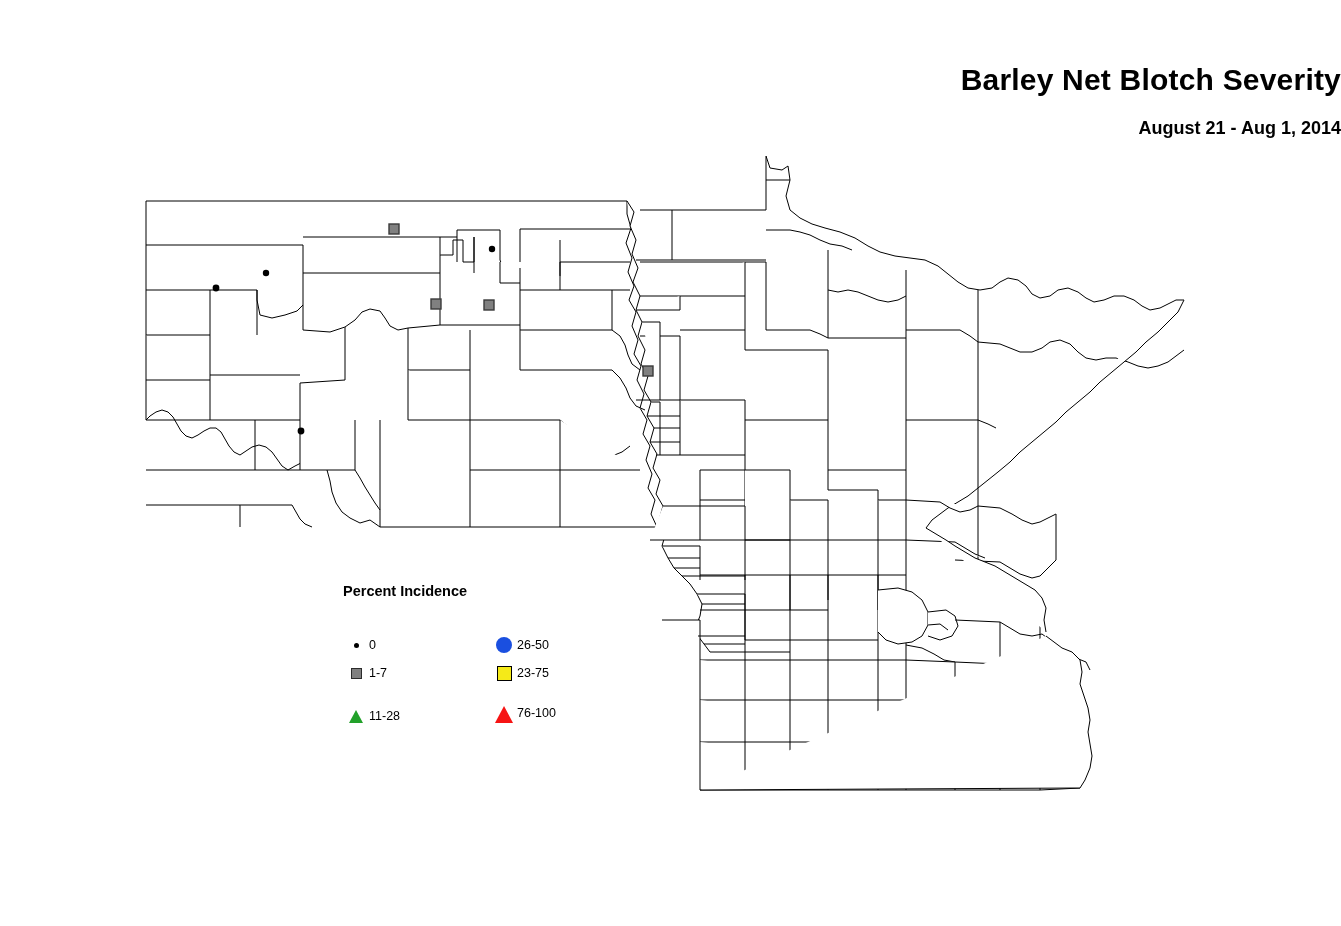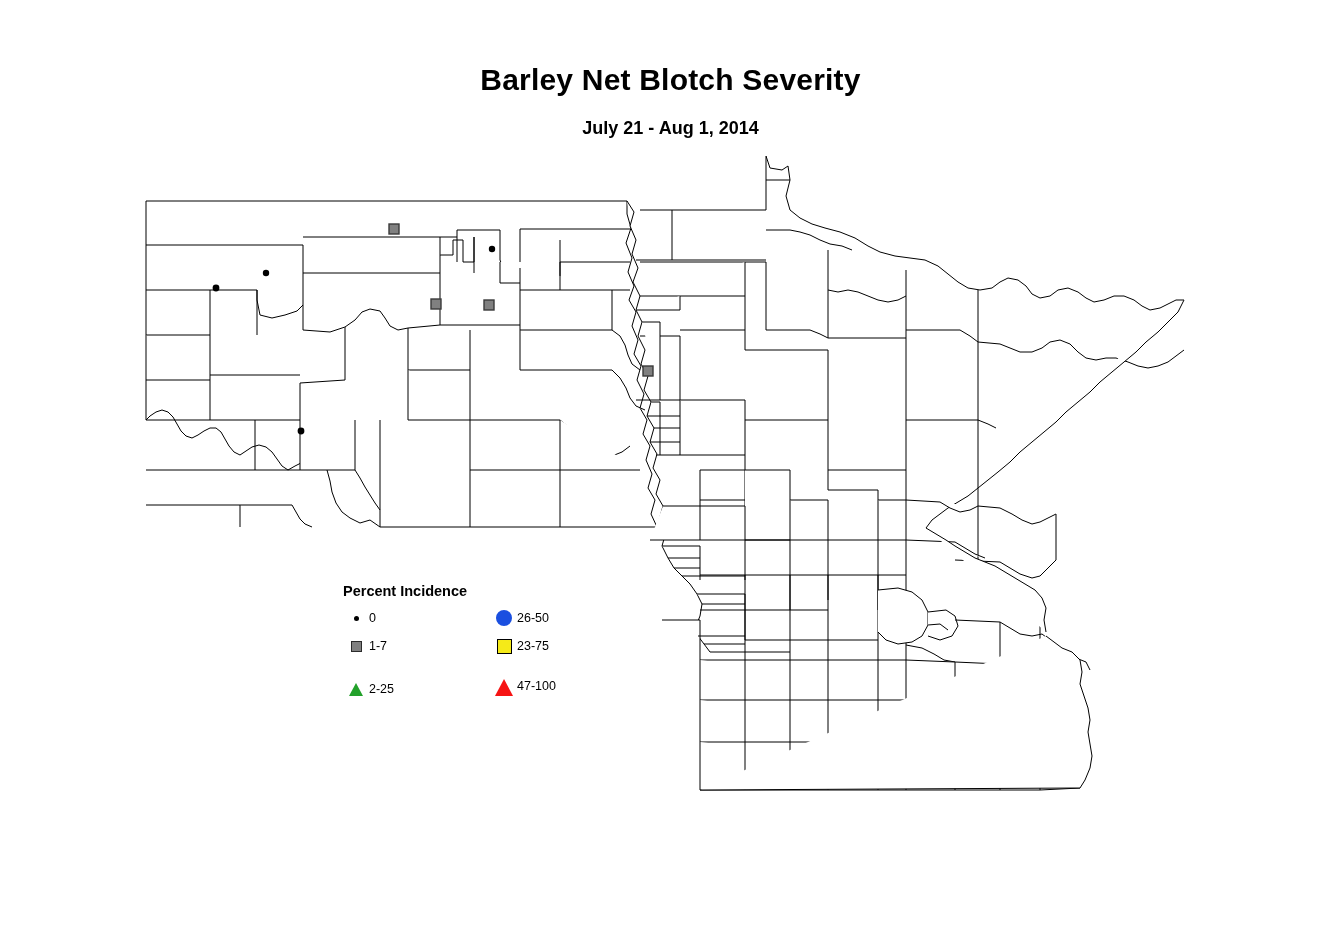--- a/index.html
+++ b/index.html
@@ -1,30 +1,30 @@
 <!DOCTYPE html>
 <html><head>
 <meta charset="utf-8">
 <style>
   html,body{margin:0;padding:0;background:#ffffff;}
   body{width:1341px;height:926px;position:relative;overflow:hidden;
        font-family:"Liberation Sans","DejaVu Sans",sans-serif;color:#000;}
   #map-figure{position:absolute;left:0;top:0;width:1341px;height:926px;}
-  #title-block{position:absolute;left:0;top:0;width:1341px;text-align:center;}
+  #title-block{position:absolute;left:0;top:0;width:1341px;text-align:right;}
   #chart-title{font-size:30px;font-weight:bold;letter-spacing:0.2px;
                margin-top:62px;line-height:36px;}
   #chart-subtitle{font-size:18px;font-weight:bold;margin-top:19px;line-height:22px;}
   #map-canvas{position:absolute;left:0;top:0;width:1341px;height:926px;}
   .county{fill:#ffffff;stroke:#000000;stroke-width:1;
           vector-effect:non-scaling-stroke;stroke-linejoin:round;}
   .marker-dot{fill:#000000;}
   .marker-square{stroke:#3a3a3a;stroke-width:1.4;}
   #legend{position:absolute;left:343px;top:583px;width:230px;}
   #legend-title{font-size:14.5px;font-weight:bold;line-height:16px;
-                margin-bottom:5px;white-space:nowrap;}
+                margin-bottom:32px;white-space:nowrap;}
   .legend-cols{display:flex;gap:0;}
   .legend-col{display:flex;flex-direction:column;}
   .legend-col.left{width:148px;}
   .legend-row{display:flex;align-items:center;height:28px;}
   .legend-sym{width:26px;display:flex;align-items:center;justify-content:center;
               flex:0 0 26px;}
   .legend-lab{font-size:12.5px;line-height:14px;white-space:nowrap;}
   .sym-dot{width:5px;height:5px;border-radius:50%;background:#000;}
   .sym-sq{width:11px;height:11px;border:1.3px solid #2b2b2b;box-sizing:border-box;}
   .sym-circle{width:16px;height:16px;border-radius:50%;}
@@ -34,21 +34,21 @@
   .sym-tri-sm{width:0;height:0;border-left:7px solid transparent;
               border-right:7px solid transparent;}
 </style>
 </head>
 <body>
 
 <div id="map-figure">
 
   <div id="title-block">
     <div id="chart-title">Barley Net Blotch Severity</div>
-    <div id="chart-subtitle">July 21 - Aug 1, 2014</div>
+    <div id="chart-subtitle">August 21 - Aug 1, 2014</div>
   </div>
 
   <svg id="map-canvas" viewBox="0 0 1341 926">
     <g>
 
       <path class="county" d="M146,201 L627,201 L627,214 L631,228 L626,243 L632,258 L628,272 L634,286 L629,300 L636,312 L632,326 L638,340 L634,354 L641,366 L637,380 L644,394 L640,408 L647,420 L643,434 L650,446 L646,460 L652,474 L648,488 L655,500 L651,514 L657,527 L640,527 L560,527 L470,527 L380,527 L370,520 L360,523 L350,518 L342,512 L336,503 L332,492 L330,481 L327,470 L320,463 L312,460 L303,462 L295,466 L288,470 L282,466 L277,459 L272,452 L266,447 L259,445 L252,447 L246,451 L240,455 L234,452 L229,446 L225,439 L221,432 L216,428 L210,428 L204,431 L198,435 L192,438 L186,436 L181,431 L177,424 L173,417 L168,412 L162,410 L156,412 L150,416 L146,420 Z"></path>
 
       <path class="county" d="M146,245 L303,245"></path>
       <path class="county" d="M303,237 L457,237"></path>
       <path class="county" d="M457,230 L500,230 L500,260 L503,268 L520,268 L520,229 L630,229"></path>
@@ -229,39 +229,39 @@
         <div class="legend-row">
           <span class="legend-sym">
               <span class="sym-sq" style="background:#808080"></span>
             </span>
           <span class="legend-lab">1-7</span>
         </div>
         <div class="legend-row" style="height:36px;align-items:flex-end;">
           <span class="legend-sym">
               <span class="sym-tri-sm" style="border-bottom:13px solid #22a12a"></span>
             </span>
-          <span class="legend-lab">2-25</span>
+          <span class="legend-lab">11-28</span>
         </div>
       </div>
       <div class="legend-col right">
         <div class="legend-row">
           <span class="legend-sym">
               <span class="sym-circle" style="background:#1a4fe0"></span>
             </span>
           <span class="legend-lab">26-50</span>
         </div>
         <div class="legend-row">
           <span class="legend-sym">
               <span class="sym-bigsq" style="background:#f5ea18"></span>
             </span>
           <span class="legend-lab">23-75</span>
         </div>
         <div class="legend-row" style="height:36px;align-items:flex-end;">
           <span class="legend-sym">
               <span class="sym-tri" style="border-bottom:17px solid #f61414"></span>
             </span>
-          <span class="legend-lab" style="margin-bottom:3px;">47-100</span>
+          <span class="legend-lab" style="margin-bottom:3px;">76-100</span>
         </div>
       </div>
     </div>
   </div>
 
 </div>
 
 </body></html>

